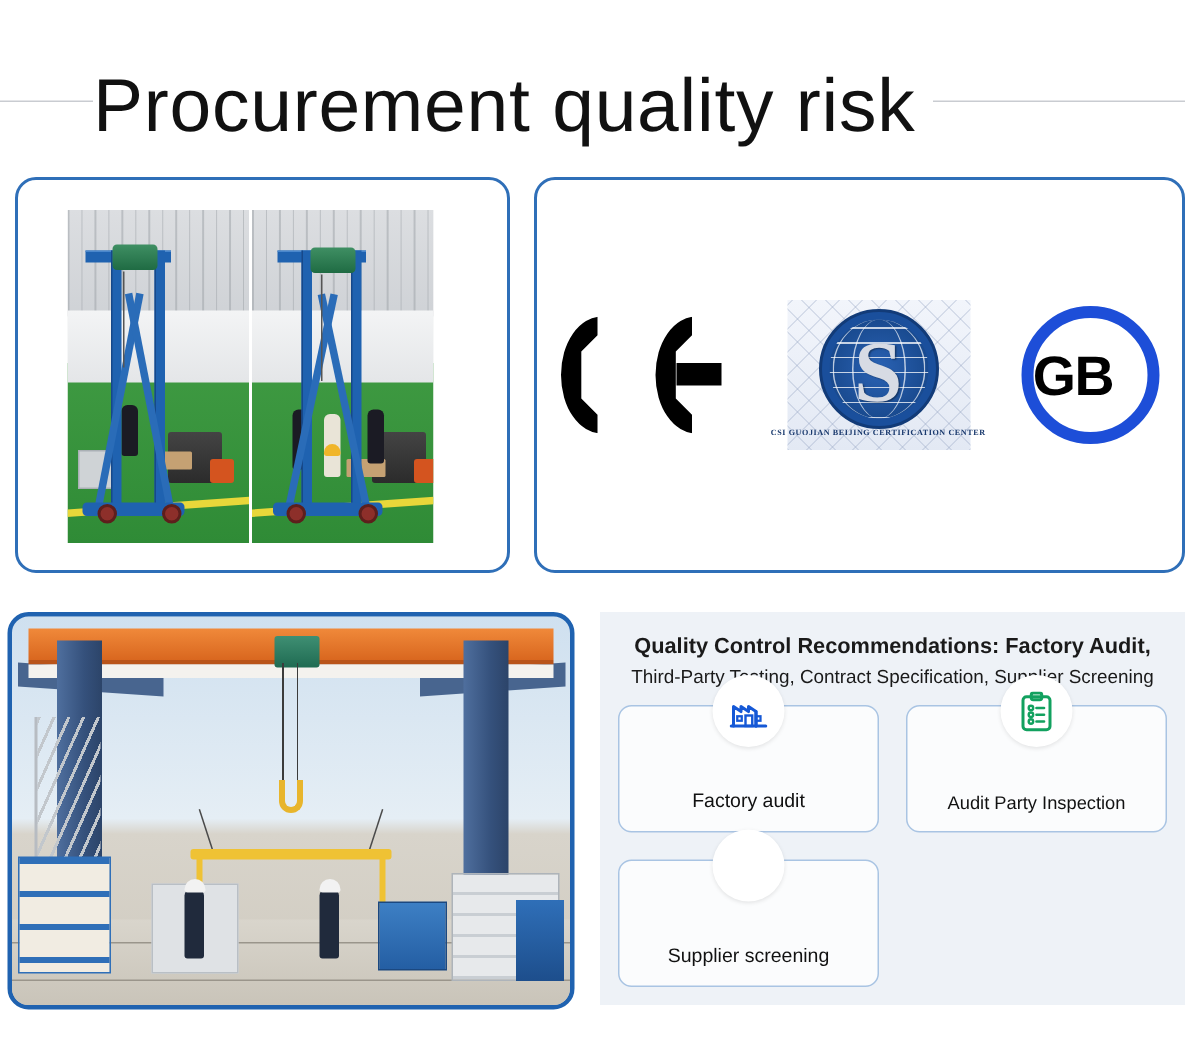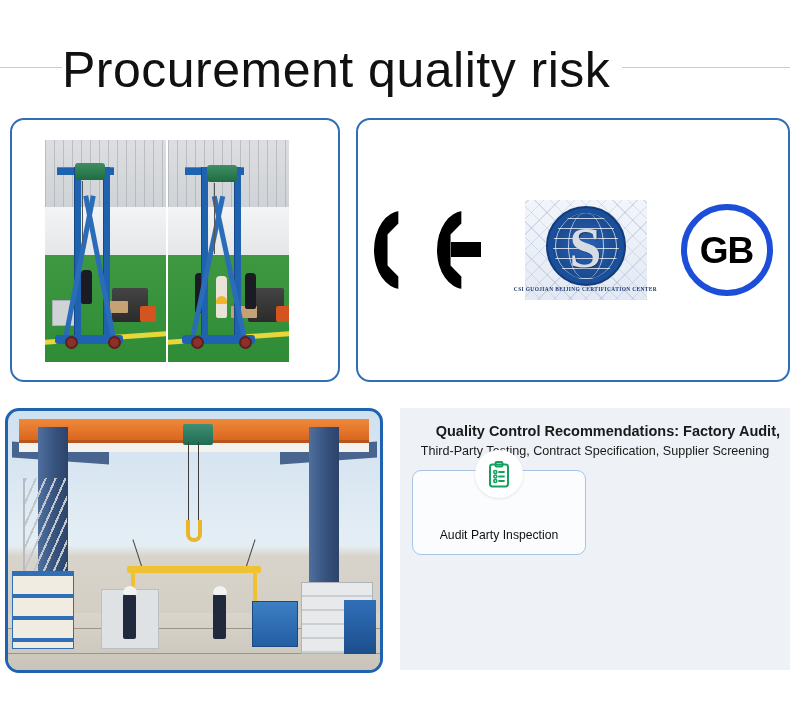--- a/index.html
+++ b/index.html
@@ -162,21 +162,21 @@
   }
   .globe-arc {
     position: absolute; left: 50%; bottom: 8px; transform: translateX(-50%);
     font-size: 5.4px; font-weight: 700; color: #1a3a6e;
     letter-spacing: .4px; white-space: nowrap;
     font-family: "Liberation Serif", serif;
   }
   
   .gb-mark {
     position: relative; width: 92px; height: 92px; border-radius: 50%;
-    border: 6px solid #1d4ed8; display: flex; align-items: center; justify-content: center;
+    border: 8px solid #1d4ed8; display: flex; align-items: center; justify-content: flex-start;
     background: #fff;
   }
   .gb-text {
     font-size: 37px; font-weight: 700; color: #000; letter-spacing: -1px; line-height: 1;
   }
 
   
   #panel-workshop {
     position: absolute; left: 5px; top: 408px; width: 378px; height: 265px;
     border: 3px solid #1f62b0; border-radius: 14px; overflow: hidden;
@@ -261,21 +261,21 @@
   }
   .ws-groundline { position: absolute; left: 0; right: 0; height: 1px; background: #9a958b; }
 
   
   #panel-recommendations {
     position: absolute; left: 400px; top: 408px; width: 390px; height: 262px;
     background: #eef2f7;
   }
   .rec-title {
     position: absolute; left: 10px; right: 10px; top: 14px;
-    text-align: right; font-size: 14.5px; font-weight: 700; color: #1a1a1a;
+    text-align: center; font-size: 14.5px; font-weight: 700; color: #1a1a1a;
     line-height: 1.25;
   }
   .rec-sub {
     position: absolute; left: 6px; right: 6px; top: 36px;
     text-align: center; font-size: 12.6px; font-weight: 400; color: #1a1a1a;
     line-height: 1.25;
   }
   .rec-grid {
     position: absolute; left: 12px; top: 62px; width: 366px; height: 188px;
     display: grid; grid-template-columns: 1fr 1fr; grid-template-rows: 1fr 1fr;
@@ -414,33 +414,50 @@
     <div class="ws-helmet" style="left:55%; bottom:calc(12% + 44px);"></div>
   </div>
 
   <div id="panel-recommendations">
 
     <div class="rec-title">Quality Control Recommendations: Factory Audit,</div>
     <div class="rec-sub">Third-Party Testing, Contract Specification, Supplier Screening</div>
 
     <div class="rec-grid">
 
+      <div class="rec-card">
+        <div class="rec-icon-circle">
+          <svg width="26" height="24" viewBox="0 0 26 24" fill="none" aria-hidden="true">
+            <path d="M3 22V9l5 3.4V9l5 3.4V9l5 3.4V22" stroke="#1558d6" stroke-width="2" stroke-linejoin="round" stroke-linecap="round" fill="none"></path>
+            <path d="M1.5 22h23" stroke="#1558d6" stroke-width="2" stroke-linecap="round"></path>
+            <rect x="11" y="15" width="4.5" height="7" stroke="#1558d6" stroke-width="1.6" fill="none"></rect>
+            <rect x="5.5" y="15.5" width="3" height="3" stroke="#1558d6" stroke-width="1.5" fill="none"></rect>
+            <rect x="18" y="15.5" width="3" height="3" stroke="#1558d6" stroke-width="1.5" fill="none"></rect>
+            <path d="M18 12.4V22" stroke="#1558d6" stroke-width="2" stroke-linecap="round"></path>
+          </svg>
+        </div>
+        <div class="rec-label">Factory audit</div>
+      </div>
 
       <div class="rec-card">
         <div class="rec-icon-circle">
           <svg width="24" height="27" viewBox="0 0 24 27" fill="none" aria-hidden="true">
             <rect x="3" y="3.5" width="18" height="22" rx="2.4" stroke="#12a15f" stroke-width="2" fill="none"></rect>
             <rect x="8.5" y="1" width="7" height="4.5" rx="1.3" stroke="#12a15f" stroke-width="2" fill="none"></rect>
             <circle cx="8.3" cy="11" r="1.5" stroke="#12a15f" stroke-width="1.6" fill="none"></circle>
             <circle cx="8.3" cy="15.5" r="1.5" stroke="#12a15f" stroke-width="1.6" fill="none"></circle>
             <circle cx="8.3" cy="20" r="1.5" stroke="#12a15f" stroke-width="1.6" fill="none"></circle>
             <path d="M12 11h5M12 15.5h5M12 20h5" stroke="#12a15f" stroke-width="1.8" stroke-linecap="round"></path>
           </svg>
         </div>
         <div class="rec-label small">Audit Party Inspection</div>
       </div>
 
 
+      <div class="rec-card">
+        <div class="rec-icon-circle"></div>
+        <div class="rec-label">Supplier screening</div>
+      </div>
 
     </div>
   </div>
 
 </div>
 
 </body></html>

